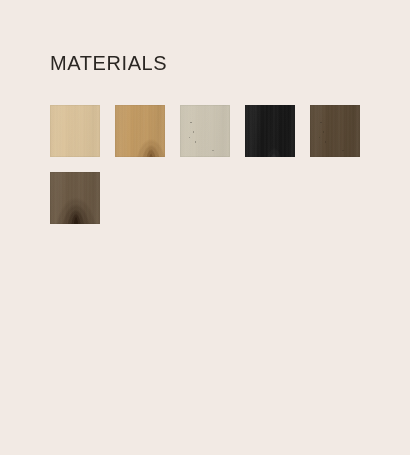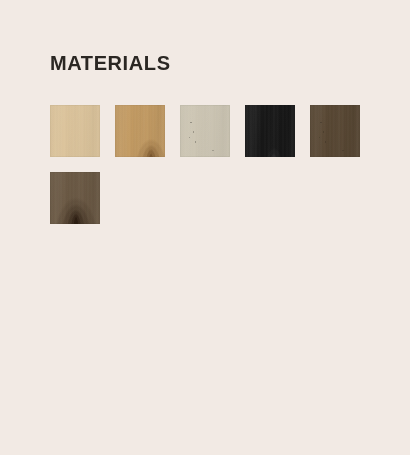--- a/index.html
+++ b/index.html
@@ -22,21 +22,21 @@
     height: 455px;
     background: #f2eae4;
     box-sizing: border-box;
   }
 
   #section-title {
     position: absolute;
     left: 50px;
     top: 51px;
     font-size: 20px;
-    font-weight: bold;
+    font-weight: normal;
     letter-spacing: 0.6px;
     color: #2b2723;
     line-height: 24px;
     white-space: nowrap;
     user-select: none;
   }
 
   #swatch-grid {
     position: absolute;
     left: 50px;

